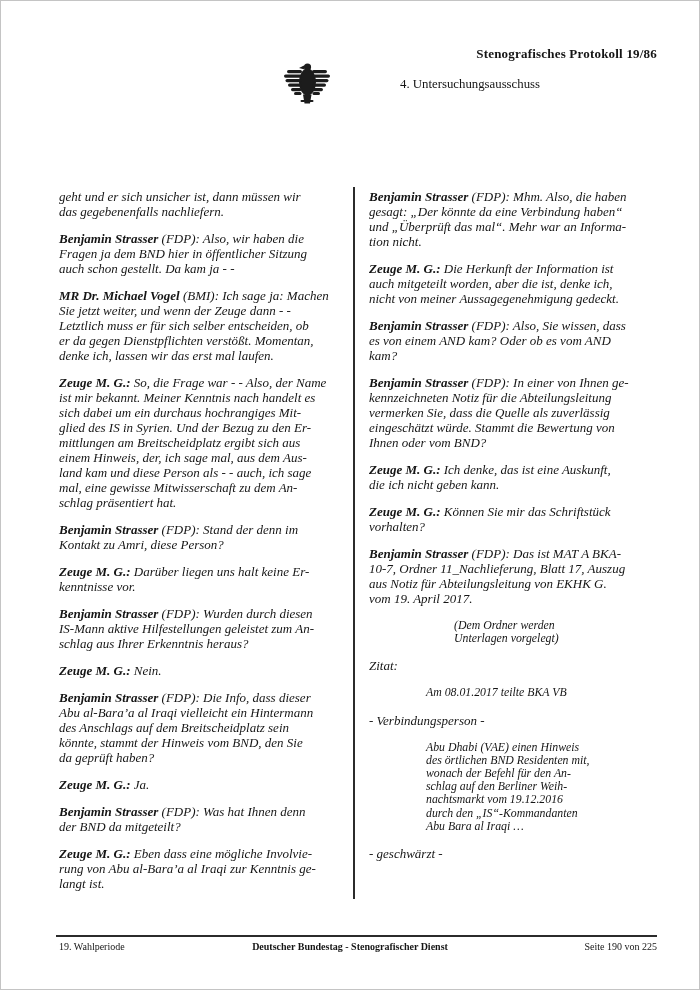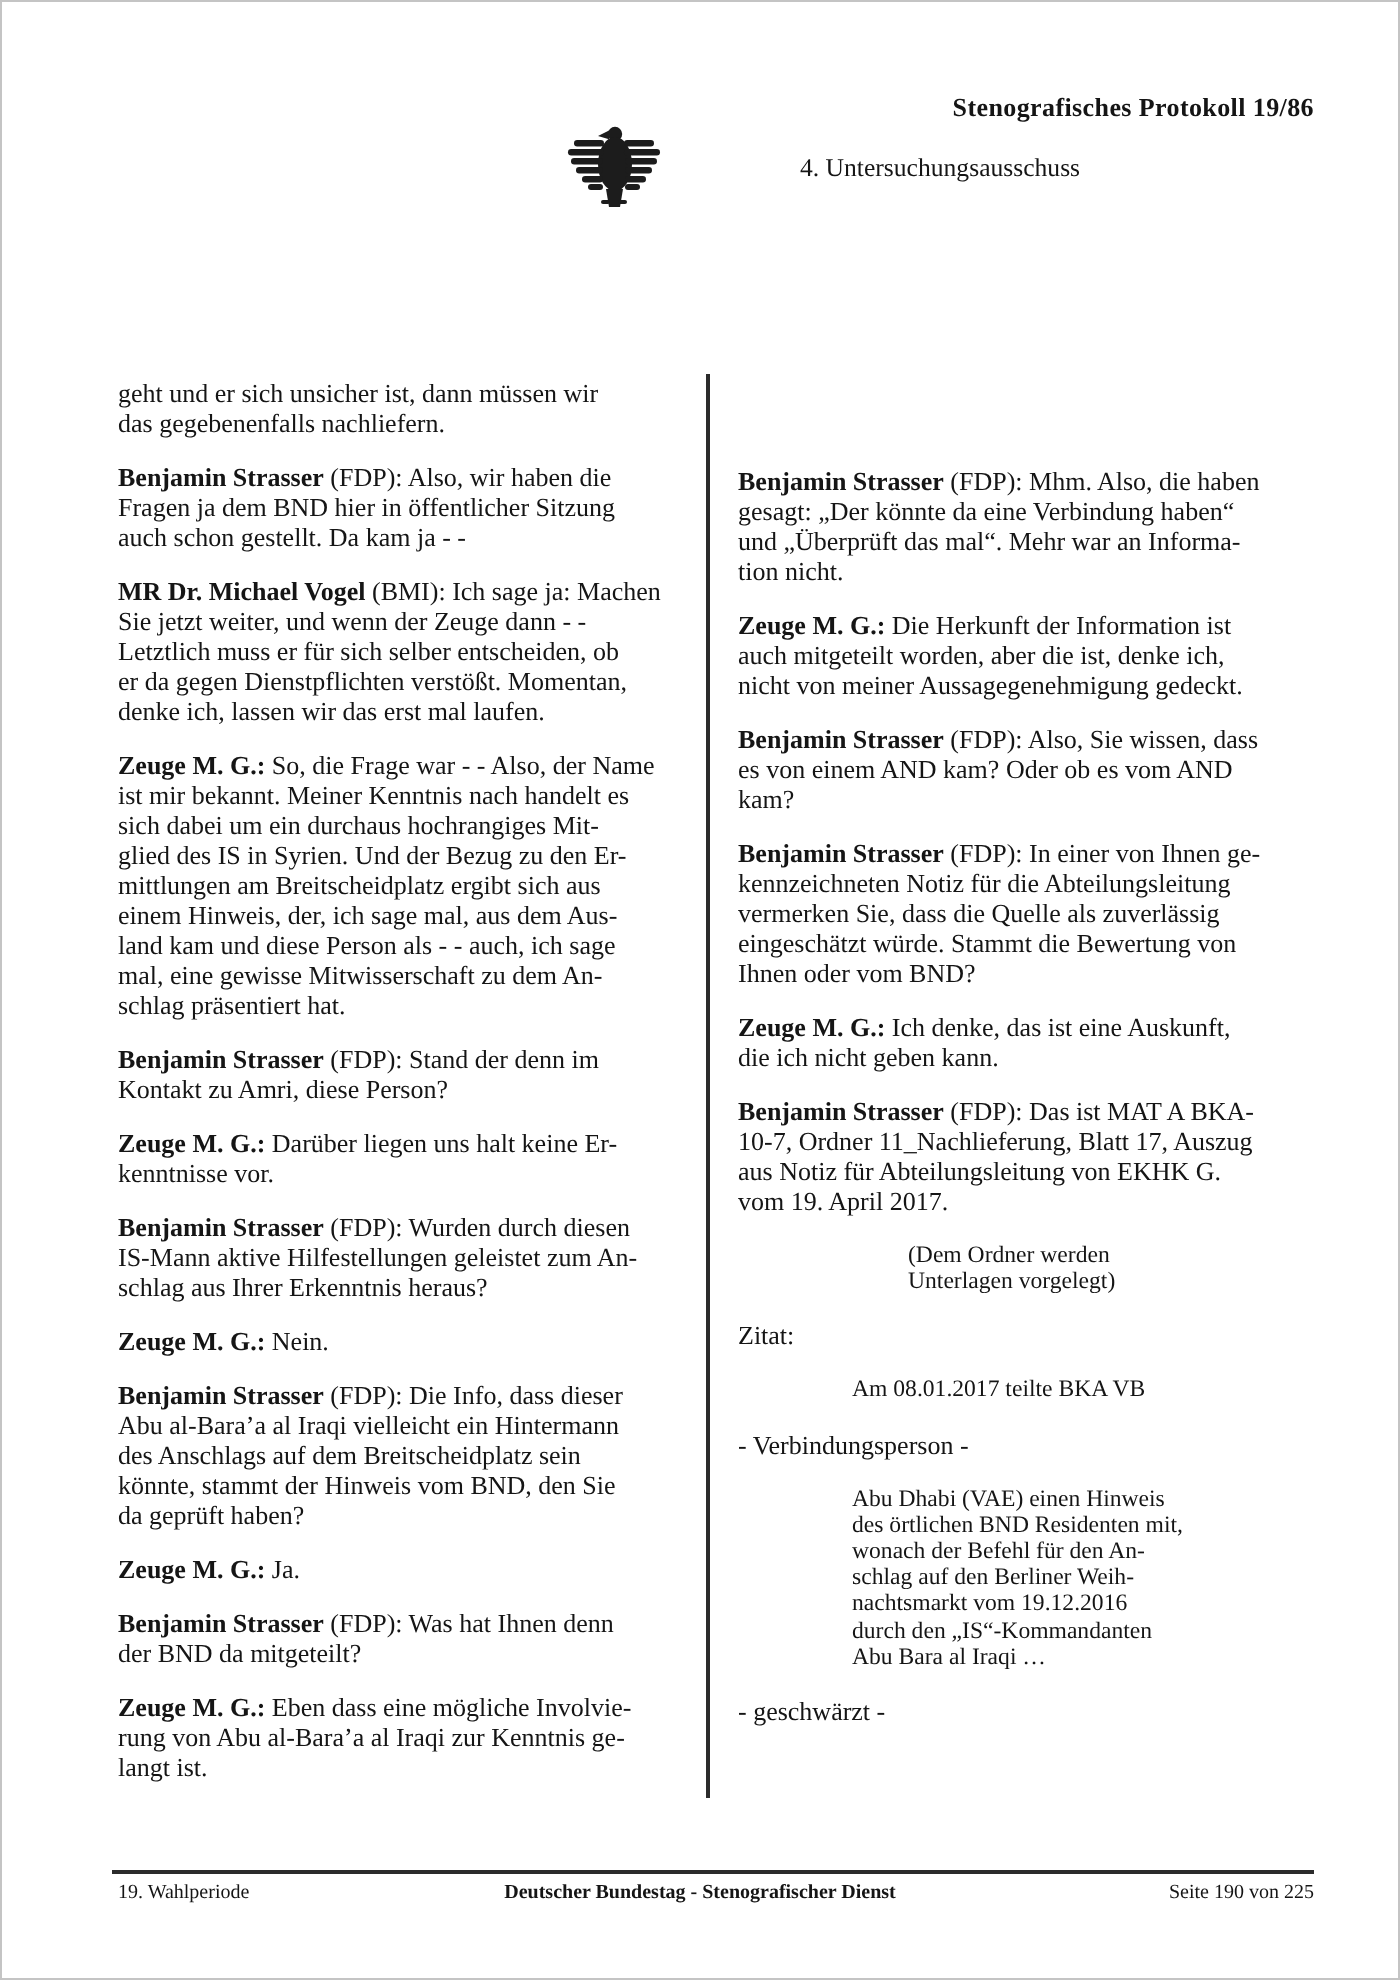--- a/index.html
+++ b/index.html
@@ -20,24 +20,24 @@
   }
   .committee{
     position:absolute;top:76px;left:399px;
     font-size:12.8px;
   }
   .eagle{
     position:absolute;top:60px;left:279px;width:54px;height:46px;
   }
   .col{
     position:absolute;top:188px;width:292px;
-    font-size:13px;line-height:15px;
+    font-size:13px;line-height:15px;font-style:italic;
   }
   .col-left{left:58px;}
-  .col-right{left:368px;margin-top:44px;}
+  .col-right{left:368px;}
   .column-divider{
     position:absolute;left:352px;top:186px;height:712px;width:1.5px;
     background:#2b2b2b;
   }
   .block{margin:0 0 12px 0;white-space:pre-line;}
   .block b{font-weight:bold;}
   .block.stage,.block.indent{
     font-size:11.8px;line-height:13.2px;margin:13px 0 13px 0;
   }
   .footer-rule{
@@ -140,20 +140,22 @@
       <p class="block dialogue"><b>Benjamin Strasser</b> (FDP): Also, Sie wissen, dass
 es von einem AND kam? Oder ob es vom AND
 kam?</p>
       <p class="block dialogue"><b>Benjamin Strasser</b> (FDP): In einer von Ihnen ge-
 kennzeichneten Notiz für die Abteilungsleitung
 vermerken Sie, dass die Quelle als zuverlässig
 eingeschätzt würde. Stammt die Bewertung von
 Ihnen oder vom BND?</p>
       <p class="block dialogue"><b>Zeuge M. G.:</b> Ich denke, das ist eine Auskunft,
 die ich nicht geben kann.</p>
+      <p class="block dialogue"><b>Zeuge M. G.:</b> Können Sie mir das Schriftstück
+vorhalten?</p>
       <p class="block dialogue"><b>Benjamin Strasser</b> (FDP): Das ist MAT A BKA-
 10-7, Ordner 11_Nachlieferung, Blatt 17, Auszug
 aus Notiz für Abteilungsleitung von EKHK G.
 vom 19. April 2017.</p>
       <p class="block stage" style="padding-left: 85px;">(Dem Ordner werden
 Unterlagen vorgelegt)</p>
       <p class="block plain">Zitat:</p>
       <p class="block indent" style="padding-left: 57px;">Am 08.01.2017 teilte BKA VB</p>
       <p class="block plain">- Verbindungsperson -</p>
       <p class="block indent" style="padding-left: 57px;">Abu Dhabi (VAE) einen Hinweis

